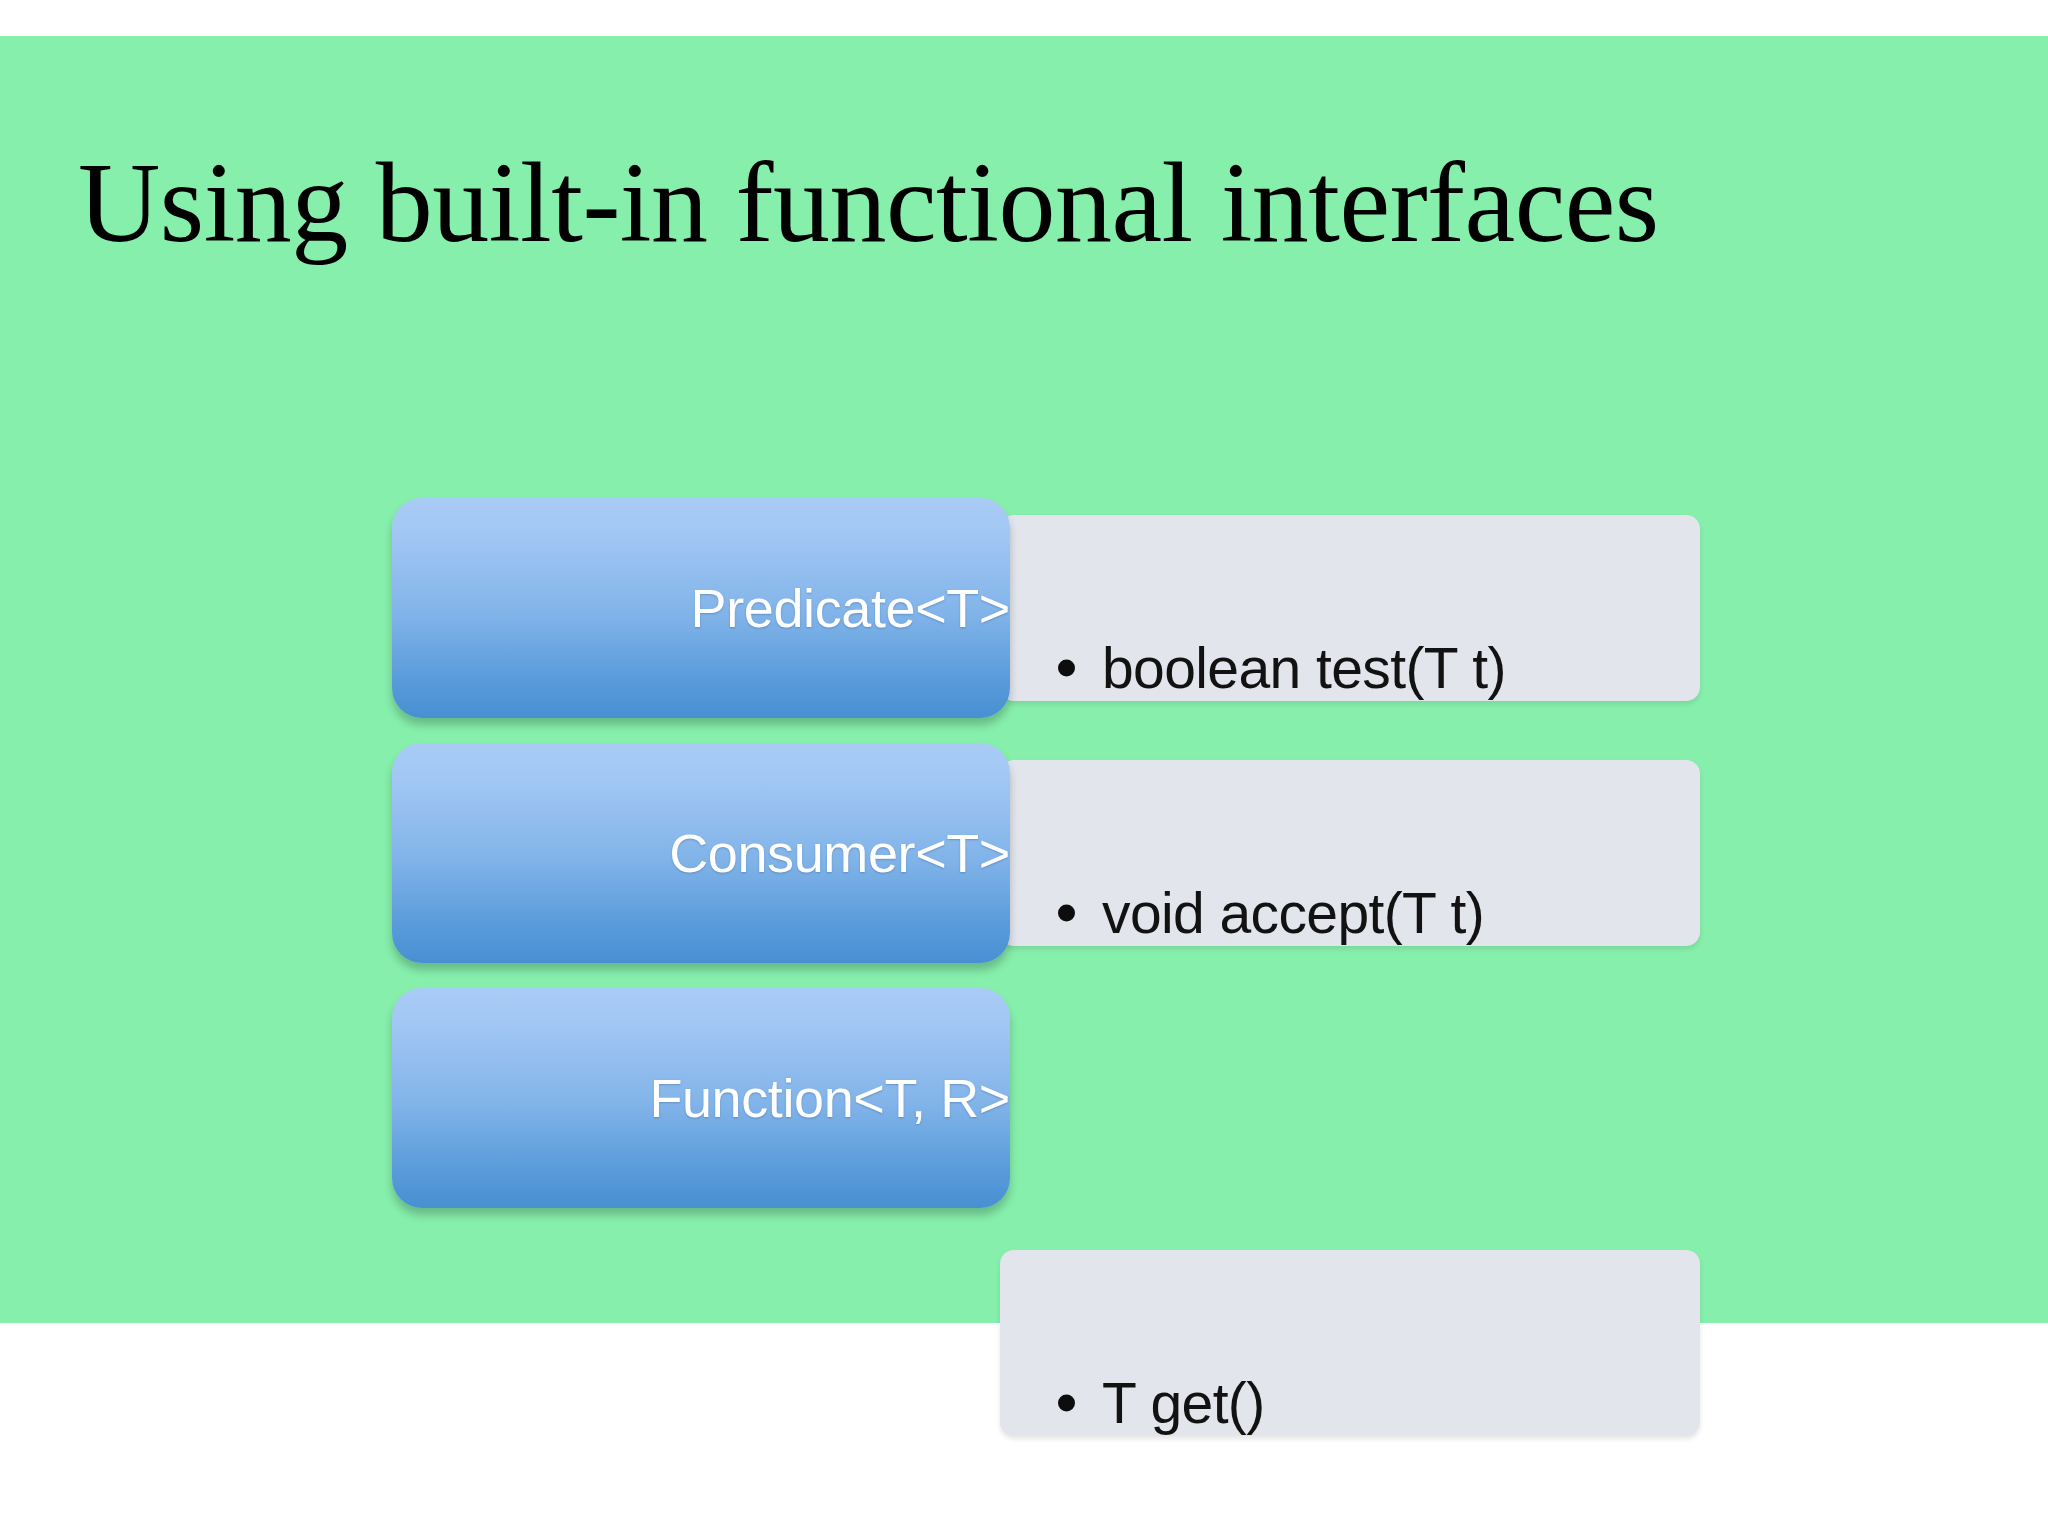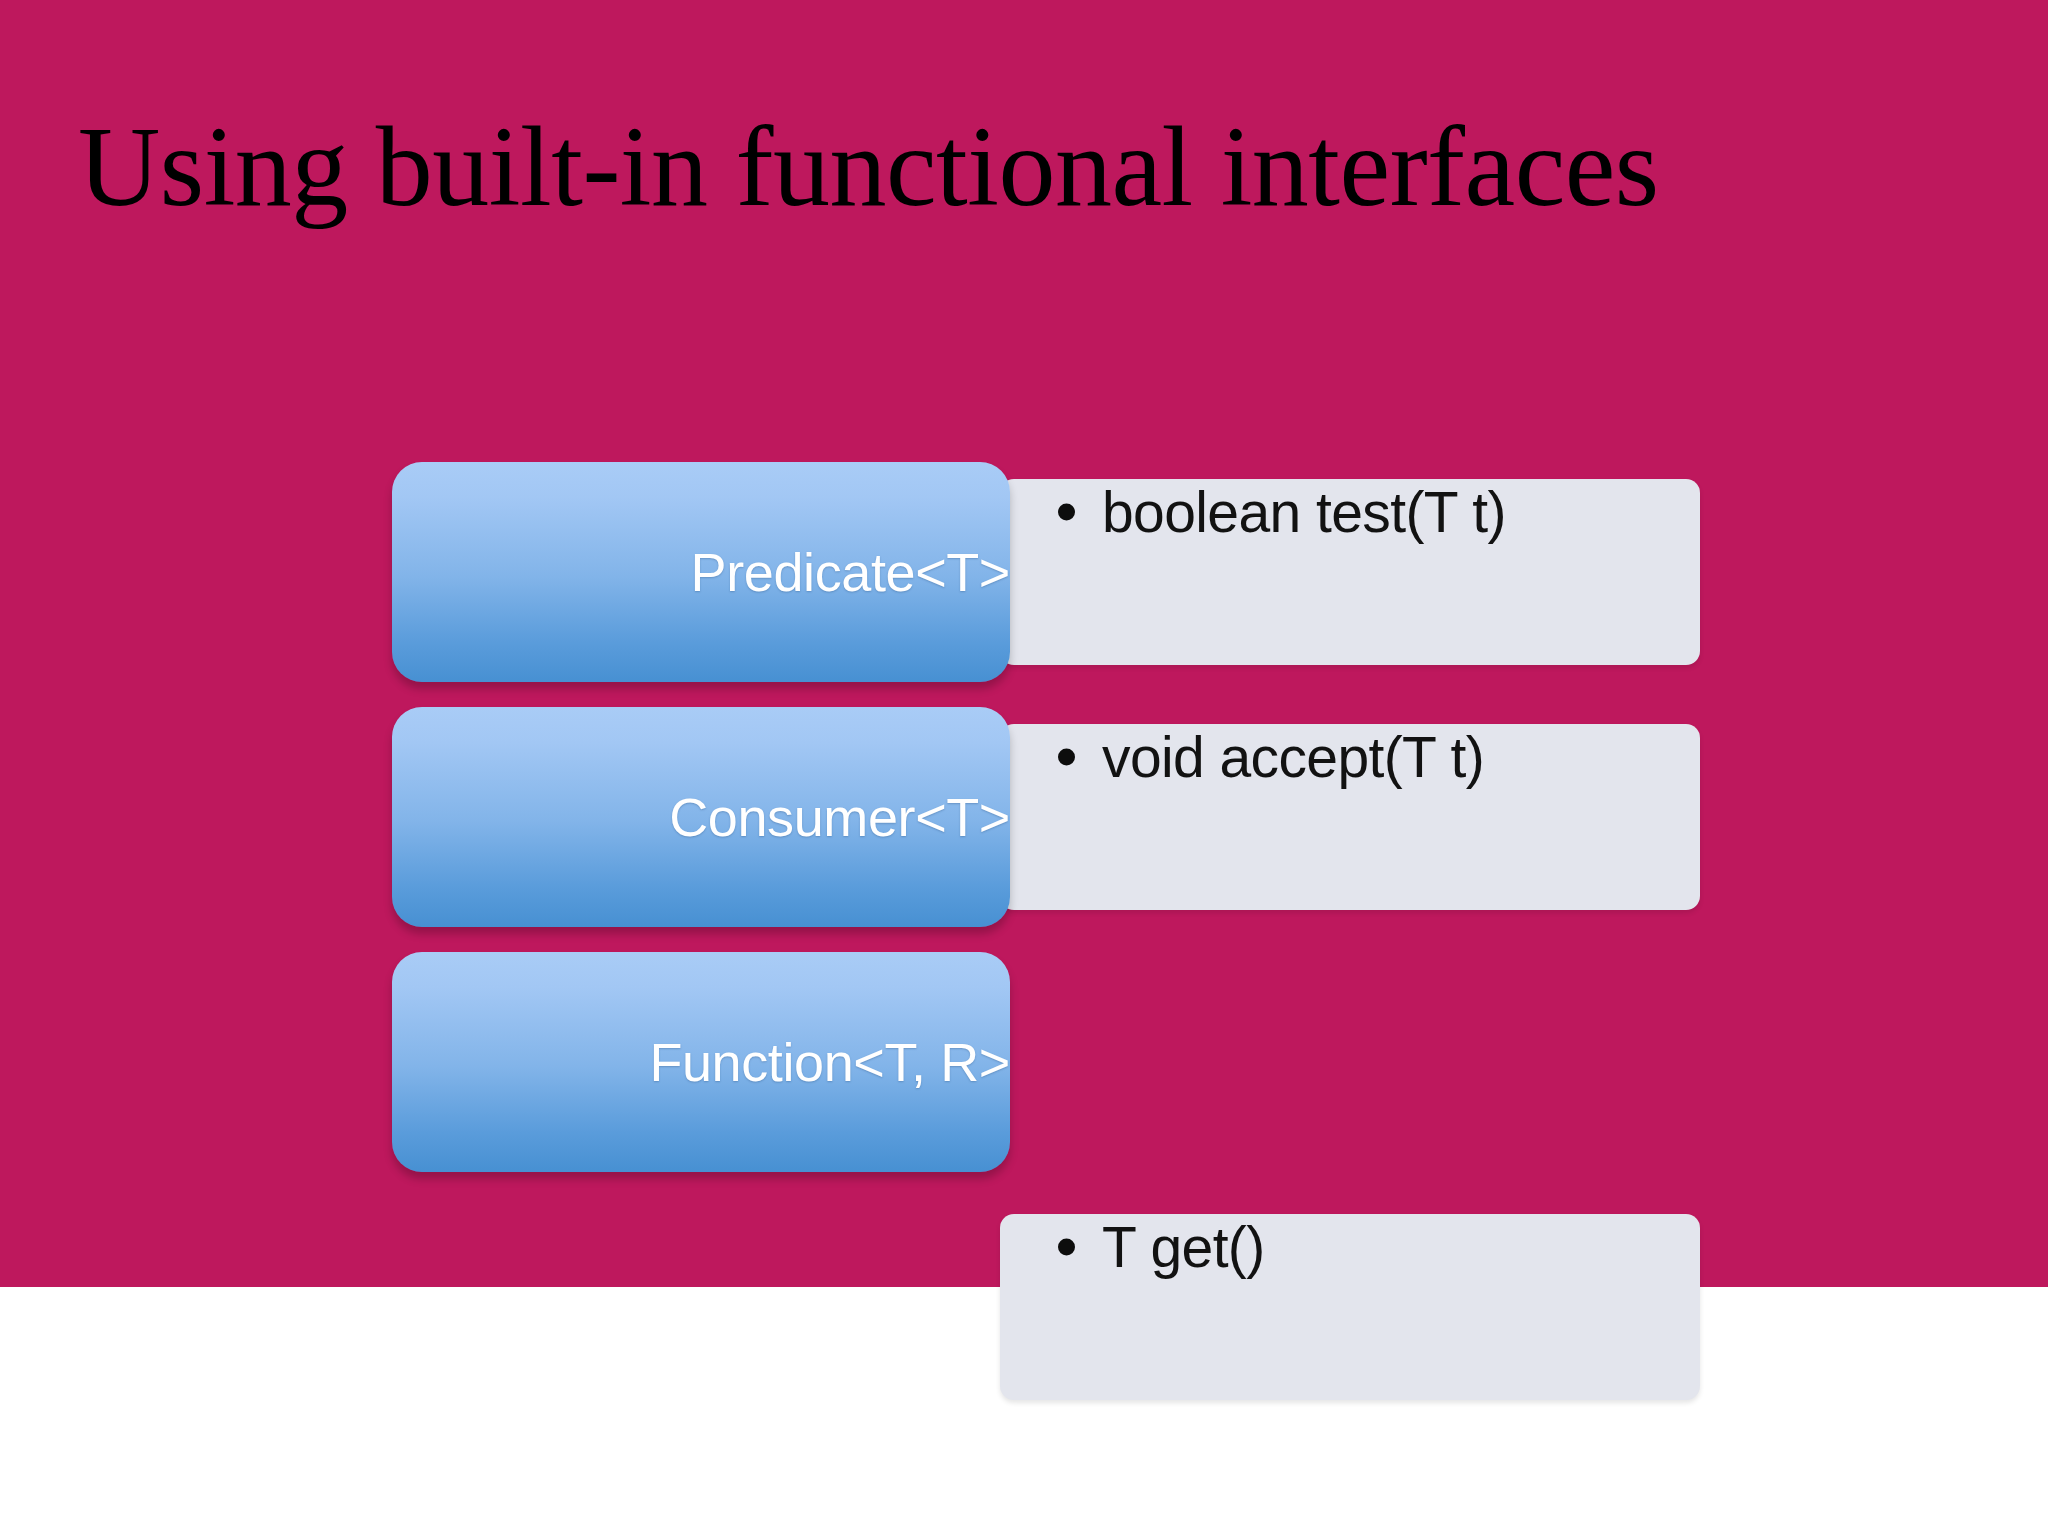--- a/index.html
+++ b/index.html
@@ -13,21 +13,22 @@
     height: 1536px;
     overflow: hidden;
     font-family: "Liberation Sans", sans-serif;
     -webkit-font-smoothing: antialiased;
   }
 
   .slide {
     position: relative;
     width: 2048px;
     height: 1287px;
-    background: #be185d;
+    background: #86efac;
+    margin-top: 36px;
   }
 
   
   .slide-title {
     position: absolute;
     left: 78px;
     top: 105px;
     width: 1890px;
     font-family: "Liberation Serif", "DejaVu Serif", serif;
     font-size: 114px;
@@ -62,21 +63,21 @@
   .desc-panel {
     position: absolute;
     left: 608px;
     top: 17px;
     width: 700px;
     height: 186px;
     background: #e3e5ed;
     border-radius: 14px;
     box-shadow: 0 3px 5px rgba(0,0,0,0.10);
     display: flex;
-    align-items: flex-start;
+    align-items: flex-end;
     box-sizing: border-box;
     padding-left: 58px;
   }
 
   .desc-text {
     position: relative;
     font-family: "Liberation Sans", sans-serif;
     font-size: 57px;
     font-weight: 400;
     color: #121212;

